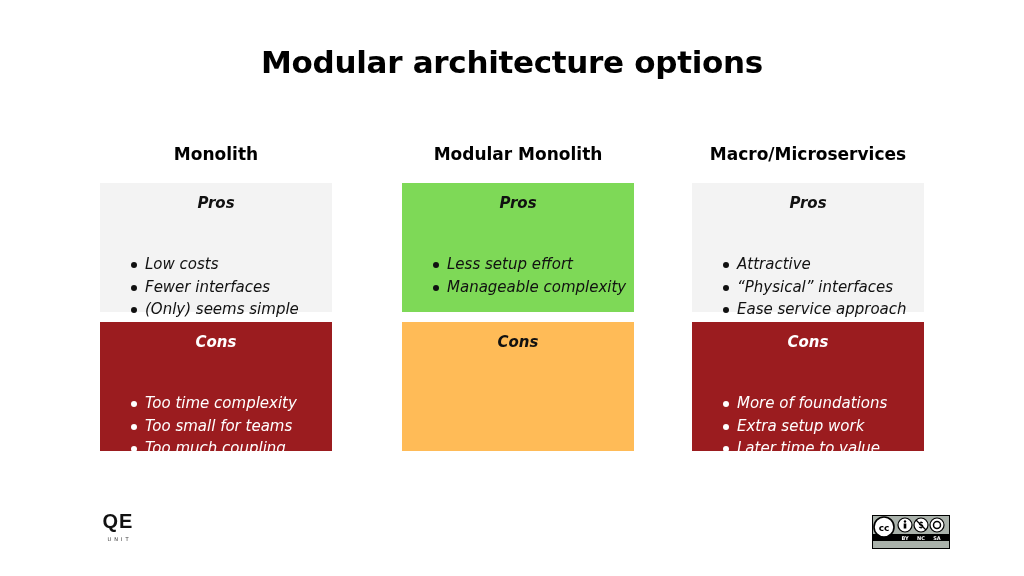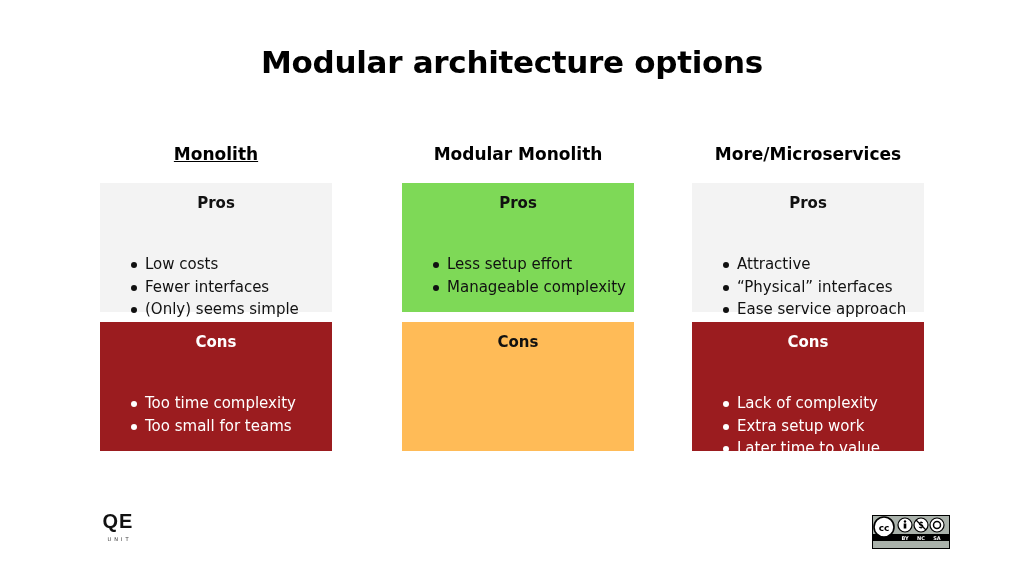--- a/index.html
+++ b/index.html
@@ -1,77 +1,78 @@
 <!DOCTYPE html>
 <html><head>
 <meta charset="utf-8">
 <style>
   html, body { margin:0; padding:0; }
   body { width:1024px; height:576px; background:#ffffff; position:relative; overflow:hidden;
          font-family: "DejaVu Sans", "Liberation Sans", sans-serif; color:#111; }
   .title { position:absolute; left:0; top:44px; width:1024px; text-align:center;
            font-size:31px; font-weight:bold; color:#000; letter-spacing:-0.3px; }
   .col-head { position:absolute; top:0; text-align:center; font-size:17px; font-weight:bold; color:#000; white-space:nowrap; }
-  .box { position:absolute; box-sizing:border-box; padding:0; }
+  .box { position:absolute; box-sizing:border-box; padding:0;font-style:italic; }
   .box-title { position:absolute; left:0; top:11px; width:100%; text-align:center; font-size:15px; font-weight:bold; }
   .box ul { position:absolute; left:10px; top:54px; margin:16px; padding:0; list-style:none; font-size:15px; line-height:22.5px; }
   .box li { position:relative; padding-left:19px; white-space:nowrap; }
   .box li::before { content:""; position:absolute; left:5px; top:9px; width:6px; height:6px; border-radius:50%; background:currentColor; }
   .logo { position:absolute; left:98px; top:510px; width:40px; text-align:center; }
   .logo-main { font-family: Liberation Sans, sans-serif; font-size:20px; font-weight:bold; color:#111; letter-spacing:1px; line-height:22px; }
   .logo-sub { font-size:5px; letter-spacing:3px; color:#333; margin-top:4px; padding-left:3px; }
   .cc { position:absolute; left:872px; top:515px; width:78px; height:34px; background:#aab2ab; border:1px solid #000; box-sizing:border-box; }
 </style>
 </head>
 <body>
 
 <div class="title">Modular architecture options</div>
 
-<div class="col-head" style="left:100px;width:232px;top:144px;text-decoration:underline;">Monolith</div>
+<div class="col-head" style="left:100px;width:232px;top:144px;">Monolith</div>
 <div class="box" style="left:100px;top:183px;width:232px;height:129px;background:#f3f3f3;color:#111;">
   <div class="box-title">Pros</div>
   <ul>
     <li>Low costs</li>
     <li>Fewer interfaces</li>
     <li>(Only) seems simple</li>
   </ul>
 </div>
 <div class="box" style="left:100px;top:322px;width:232px;height:129px;background:#9b1c1f;color:#fff;">
   <div class="box-title">Cons</div>
   <ul>
     <li>Too time complexity</li>
     <li>Too small for teams</li>
+    <li>Too much coupling</li>
   </ul>
 </div>
 
 <div class="col-head" style="left:402px;width:232px;top:144px;">Modular Monolith</div>
 <div class="box" style="left:402px;top:183px;width:232px;height:129px;background:#7ed957;color:#111;">
   <div class="box-title">Pros</div>
   <ul>
     <li>Less setup effort</li>
     <li>Manageable complexity</li>
   </ul>
 </div>
 <div class="box" style="left:402px;top:322px;width:232px;height:129px;background:#ffbb57;color:#111;">
   <div class="box-title">Cons</div>
 </div>
 
-<div class="col-head" style="left:692px;width:232px;top:144px;">More/Microservices</div>
+<div class="col-head" style="left:692px;width:232px;top:144px;">Macro/Microservices</div>
 <div class="box" style="left:692px;top:183px;width:232px;height:129px;background:#f3f3f3;color:#111;">
   <div class="box-title">Pros</div>
   <ul>
     <li>Attractive</li>
     <li>“Physical” interfaces</li>
     <li>Ease service approach</li>
   </ul>
 </div>
 <div class="box" style="left:692px;top:322px;width:232px;height:129px;background:#9b1c1f;color:#fff;">
   <div class="box-title">Cons</div>
   <ul>
-    <li>Lack of complexity</li>
+    <li>More of foundations</li>
     <li>Extra setup work</li>
     <li>Later time to value</li>
   </ul>
 </div>
 
 <div class="logo">
   <div class="logo-main">QE</div>
   <div class="logo-sub">UNIT</div>
 </div>
 

